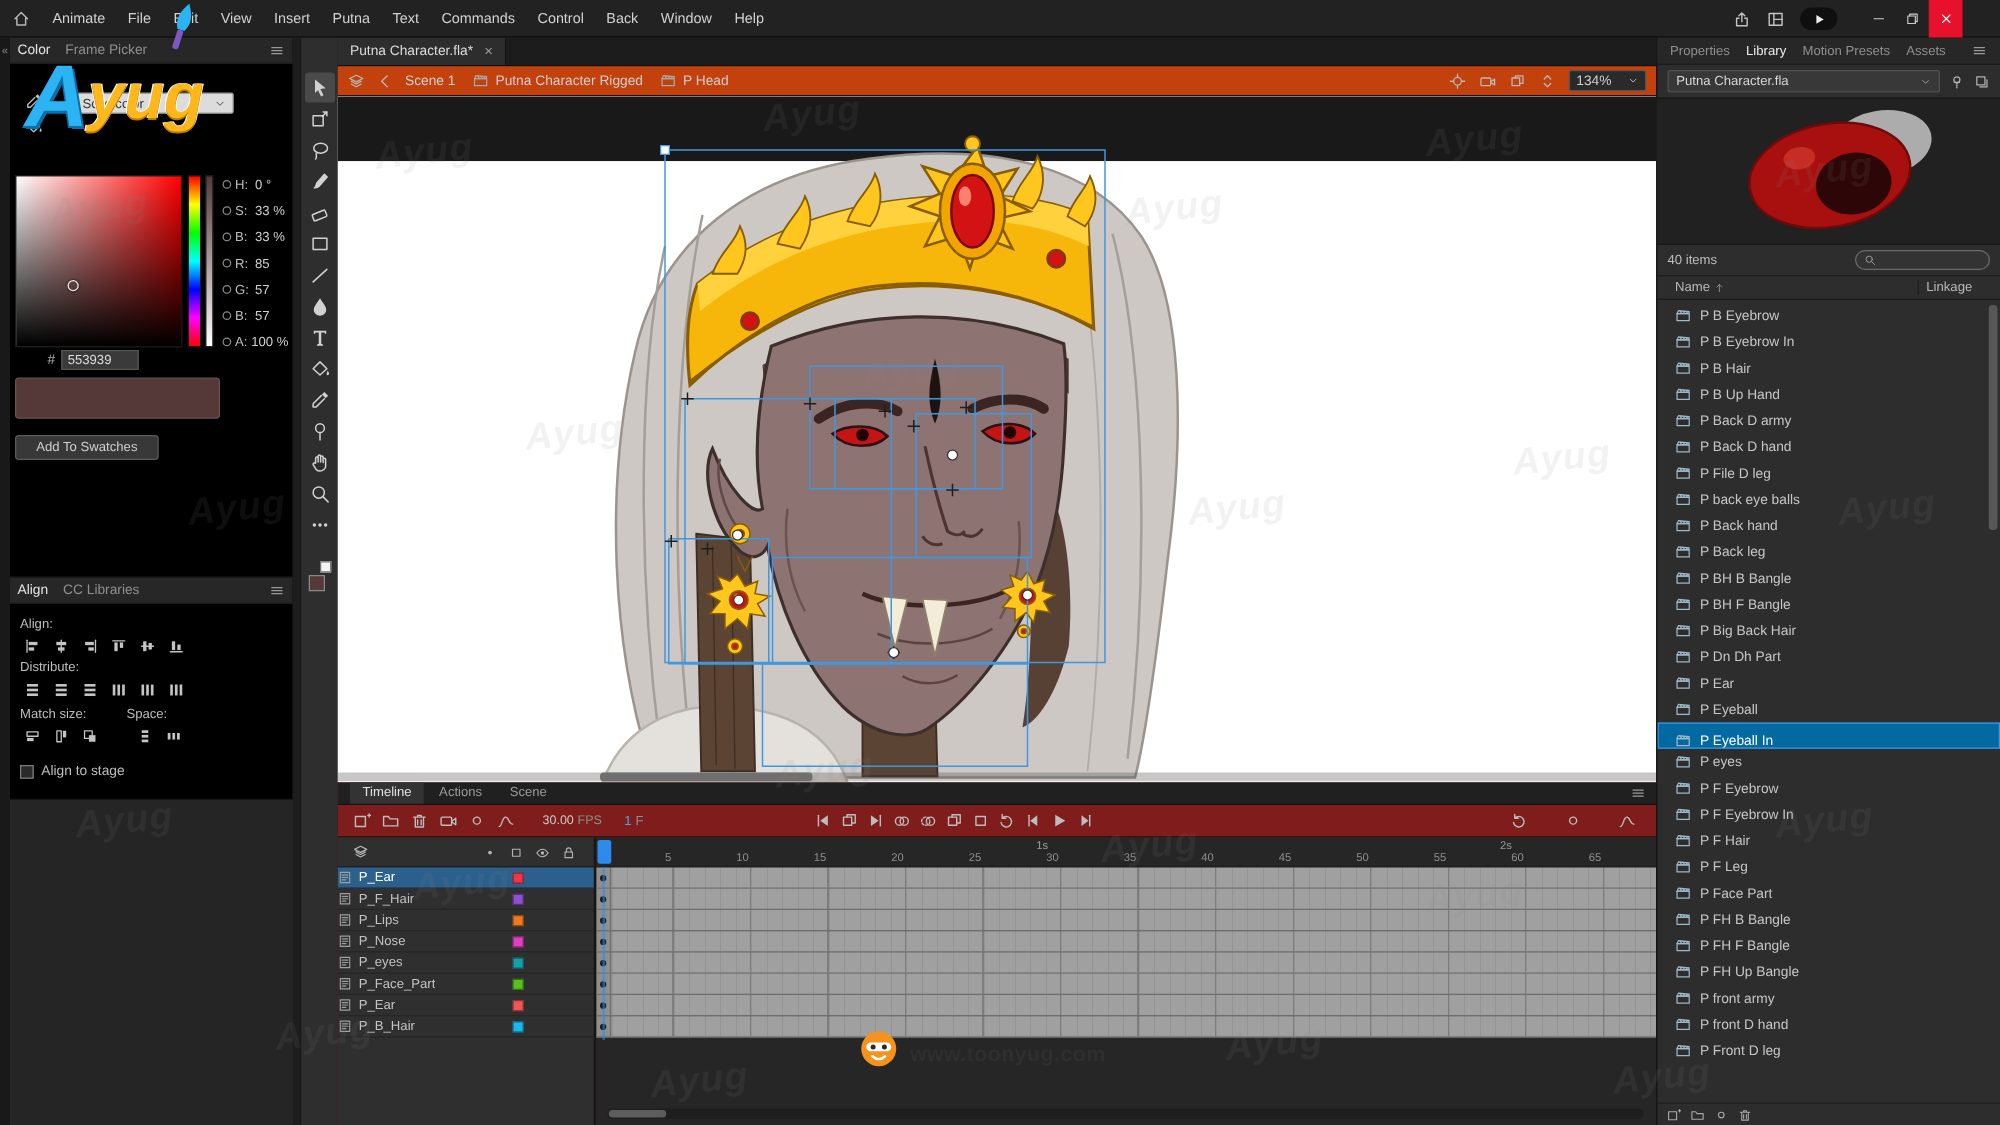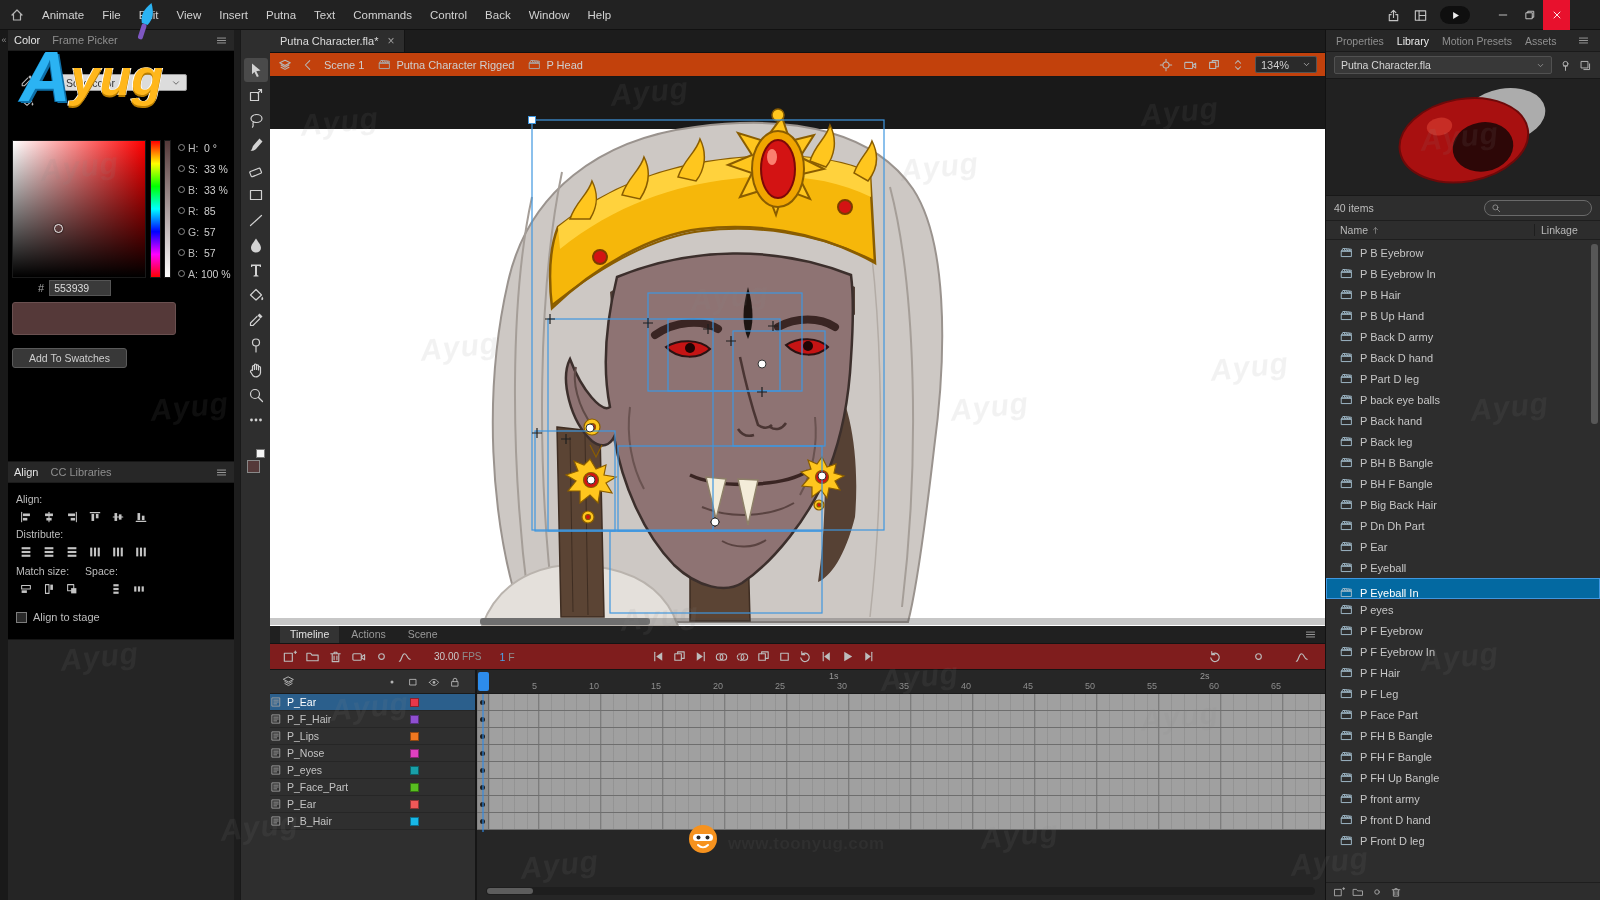--- a/index.html
+++ b/index.html
@@ -49,21 +49,21 @@
   .cp-hex{width:62px;height:16px;background:#3a3a3a;border:1px solid #555;color:#ddd;font-size:10.5px;padding:0 4px;font-family:"Liberation Sans",sans-serif;}
   .cp-swatch{position:absolute;left:4px;top:272px;width:164px;height:33px;border-radius:3px;border:1px solid #6a5050;}
   .cp-add{position:absolute;left:4px;top:318px;width:115px;height:20px;background:#383838;border:1px solid #5a5a5a;border-radius:3px;color:#cfcfcf;font-size:10.5px;display:flex;align-items:center;justify-content:center;}
 
   .align-panel{height:178px;}
   .ap-body{padding:7px 8px 0 8px;}
   .ap-label{color:#bdbdbd;font-size:10.5px;margin:3px 0 3px 0;}
   .ap-row{display:flex;gap:3px;margin-bottom:2px;}
   .abtn{width:20px;height:17px;display:flex;align-items:center;justify-content:center;color:#c4c4c4;background:transparent;border:none;}
   .abtn .icn{width:14px;height:14px;}
-  .ap-two{display:flex;gap:16px;}
+  .ap-two{display:flex;gap:32px;}
   .ap-check{display:flex;align-items:center;gap:6px;margin-top:12px;color:#bdbdbd;}
   .checkbox{width:11px;height:11px;border:1px solid #7d7d7d;background:#2a2a2a;}
   .dock-filler{flex:1;background:#252525;}
 
   
   .toolbar{position:absolute;top:30px;left:240px;width:30px;bottom:0;background:#2e2e2e;border-left:1px solid #191919;display:flex;flex-direction:column;align-items:center;padding-top:28px;gap:1px;z-index:2;}
   .tool{width:24px;height:24px;border-radius:3px;display:flex;align-items:center;justify-content:center;color:#d2d2d2;}
   .tool .icn{width:16px;height:16px;}
   .tool.active{background:#4a4a4a;}
   .tb-chips{margin-top:16px;position:relative;width:18px;height:24px;}
@@ -1348,21 +1348,21 @@
             <span>P Back D hand</span>
           </div>
 
           <div class="lib-row">
             <span class="icn lib-icn">
               <svg viewBox="0 0 16 16" fill="none" stroke="currentColor" stroke-width="1.2" stroke-linecap="round" stroke-linejoin="round">
                 <rect x="2" y="6" width="12" height="7"></rect>
                 <path d="M2 6 L3.5 3 L14 4 L13.5 6 Z M5 3.3 L6.5 5.8 M8 3.6 L9.5 6 M11 3.8 L12.2 6"></path>
               </svg>
             </span>
-            <span>P Part D leg</span>
+            <span>P File D leg</span>
           </div>
 
           <div class="lib-row">
             <span class="icn lib-icn">
               <svg viewBox="0 0 16 16" fill="none" stroke="currentColor" stroke-width="1.2" stroke-linecap="round" stroke-linejoin="round">
                 <rect x="2" y="6" width="12" height="7"></rect>
                 <path d="M2 6 L3.5 3 L14 4 L13.5 6 Z M5 3.3 L6.5 5.8 M8 3.6 L9.5 6 M11 3.8 L12.2 6"></path>
               </svg>
             </span>
             <span>P back eye balls</span>

